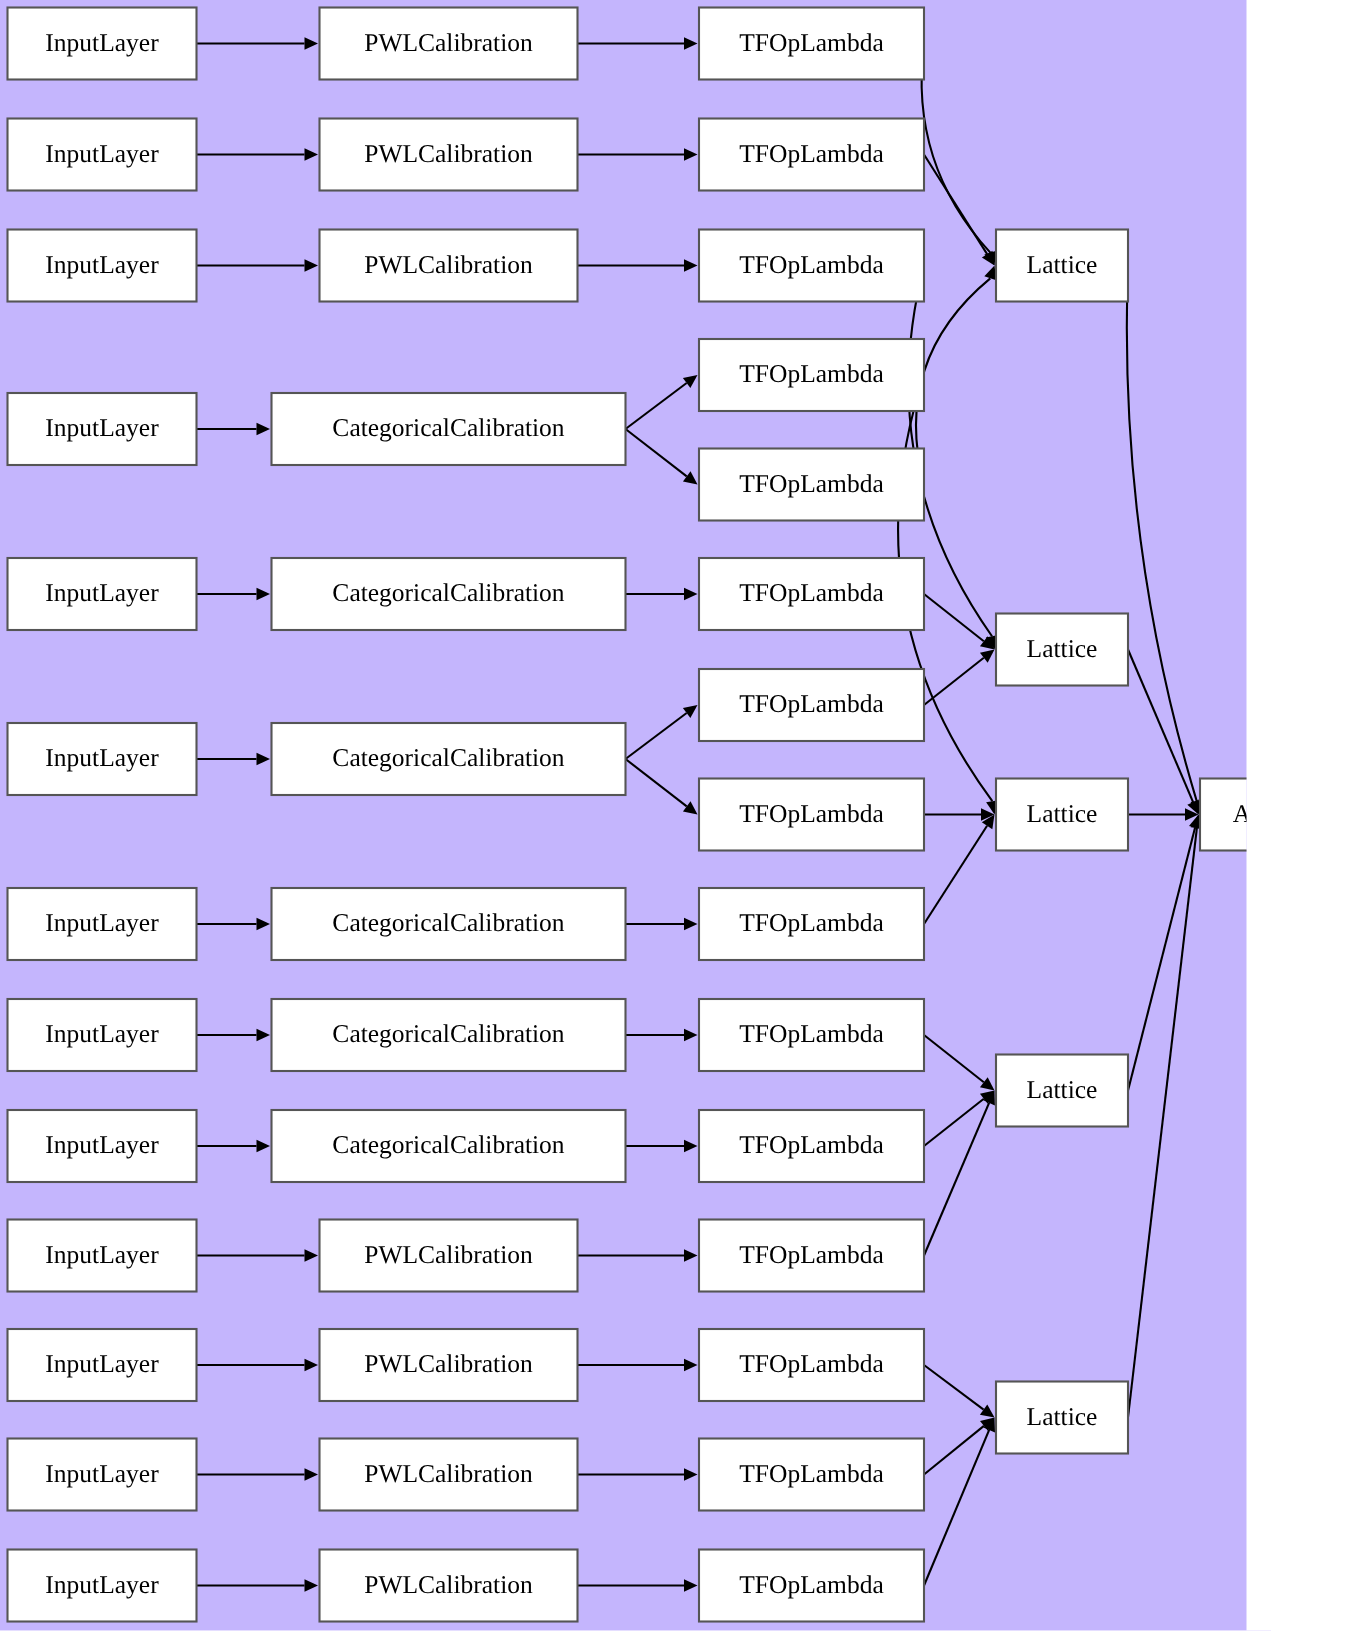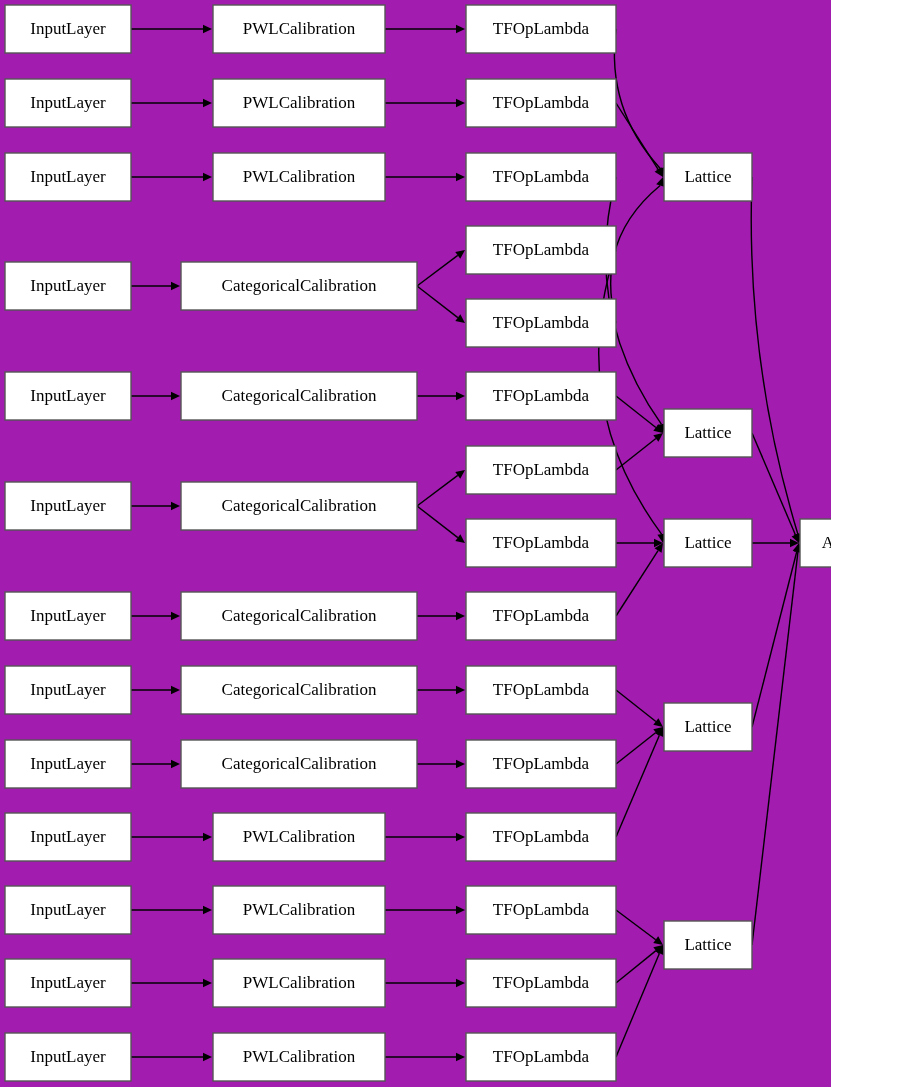--- a/index.html
+++ b/index.html
@@ -4,21 +4,21 @@
 <style>
   html, body {
     margin: 0;
     padding: 0;
     background: #ffffff;
   }
   #graph-root {
     position: relative;
     width: 831px;
     height: 1087px;
-    background: #a21caf;
+    background: #c4b5fd;
     font-family: "Liberation Serif", "DejaVu Serif", serif;
     overflow: hidden;
   }
   svg#graph-canvas {
     position: absolute;
     left: 0;
     top: 0;
     width: 905px;
     height: 1087px;
   }

